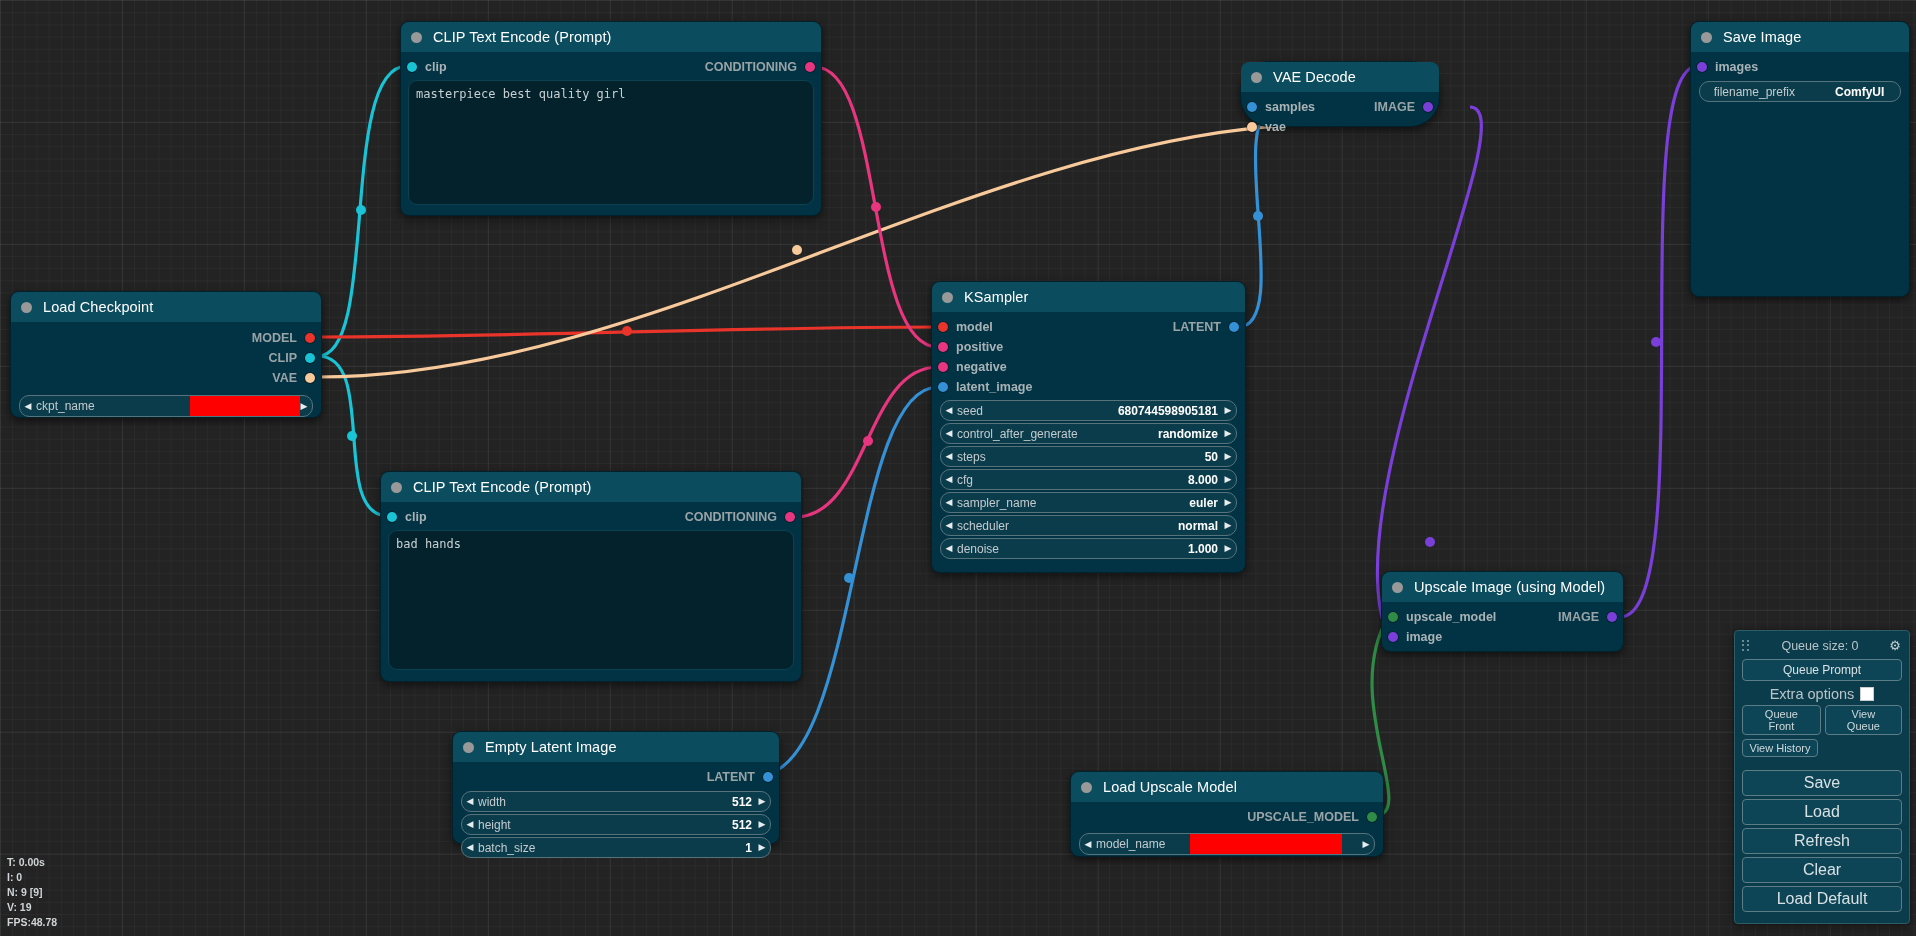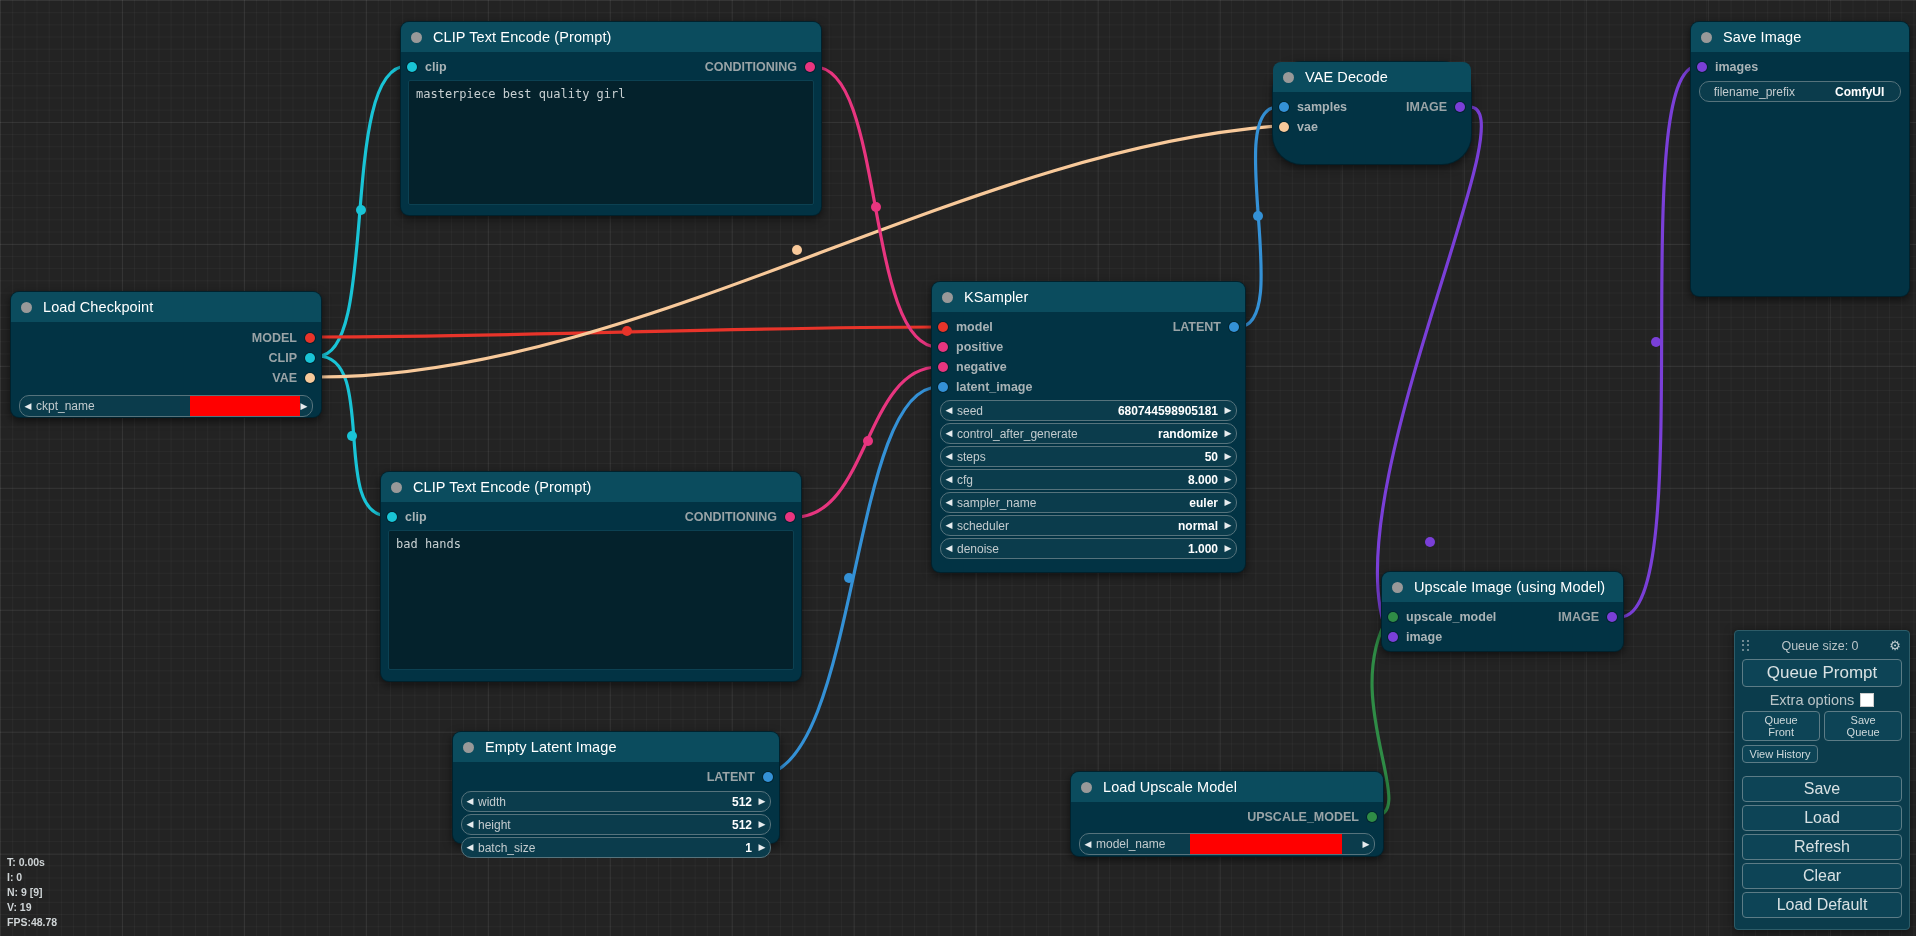--- a/index.html
+++ b/index.html
@@ -160,21 +160,21 @@
     justify-content: center;
     gap: 14px;
     box-sizing: border-box;
   }
 
   
   .textarea {
     margin: 3px 7px 7px 7px;
     background: #04222c;
     border: 1px solid #0c4152;
-    border-radius: 2px;
+    border-radius: 9px;
     color: #c8d0d2;
     font-family: "DejaVu Sans Mono", "Liberation Mono", monospace;
     font-size: 12px;
     padding: 6px 7px;
     box-sizing: border-box;
     overflow: hidden;
     line-height: 1.3;
   }
 
   
@@ -227,21 +227,21 @@
     background: #0d4456;
     border: 1px solid #5c7c86;
     border-radius: 4px;
     color: #d8e1e3;
     font-size: 16px;
     text-align: center;
     padding: 3px 0;
     box-sizing: border-box;
     font-family: "Liberation Sans", sans-serif;
   }
-  .btn-big { font-size: 17px; padding: 3px 0; }
+  .btn-big { font-size: 12px; padding: 3px 0; }
   .extra-row {
     display: flex;
     align-items: center;
     justify-content: center;
     gap: 6px;
     color: #b9c4c7;
     font-size: 14.5px;
     margin: 5px 0 3px 0;
   }
   .chk {
@@ -512,21 +512,21 @@
       </div>
       <div class="widget" style="height:21px;">
         <span class="w-arrow">◀</span>
         <span class="w-name">denoise</span>
         <span class="w-value">1.000</span>
         <span class="w-arrow">▶</span>
       </div>
     </div>
   </div>
 
-  <div class="node" style="left:1272px; top:61px; width:200px; height:104px;border-radius:30px;">
+  <div class="node" style="left:1240px; top:61px; width:200px; height:66px;border-radius:30px;">
     <div class="node-title">
       <span class="node-dot"></span>
       <span class="node-title-text">VAE Decode</span>
     </div>
     <div class="node-body">
       <div class="slot-row" style="margin-top:5px;">
         <div class="slot-in">
           <span class="port" style="background:#3491d6;"></span>
           <span class="slot-label">samples</span>
         </div>
@@ -623,21 +623,21 @@
       <span class="queue-size">Queue size: 0</span>
       <span class="gear">⚙</span>
     </div>
     <button class="btn btn-big">Queue Prompt</button>
     <div class="extra-row">
       <span>Extra options</span>
       <span class="chk"></span>
     </div>
     <div class="btn-row">
       <button class="btn-sm">Queue Front</button>
-      <button class="btn-sm">Save Queue</button>
+      <button class="btn-sm">View Queue</button>
     </div>
     <button class="btn-sm-c">View History</button>
     <div class="menu-gap"></div>
     <button class="btn">Save</button>
     <button class="btn">Load</button>
     <button class="btn">Refresh</button>
     <button class="btn">Clear</button>
     <button class="btn">Load Default</button>
   </div>
 

